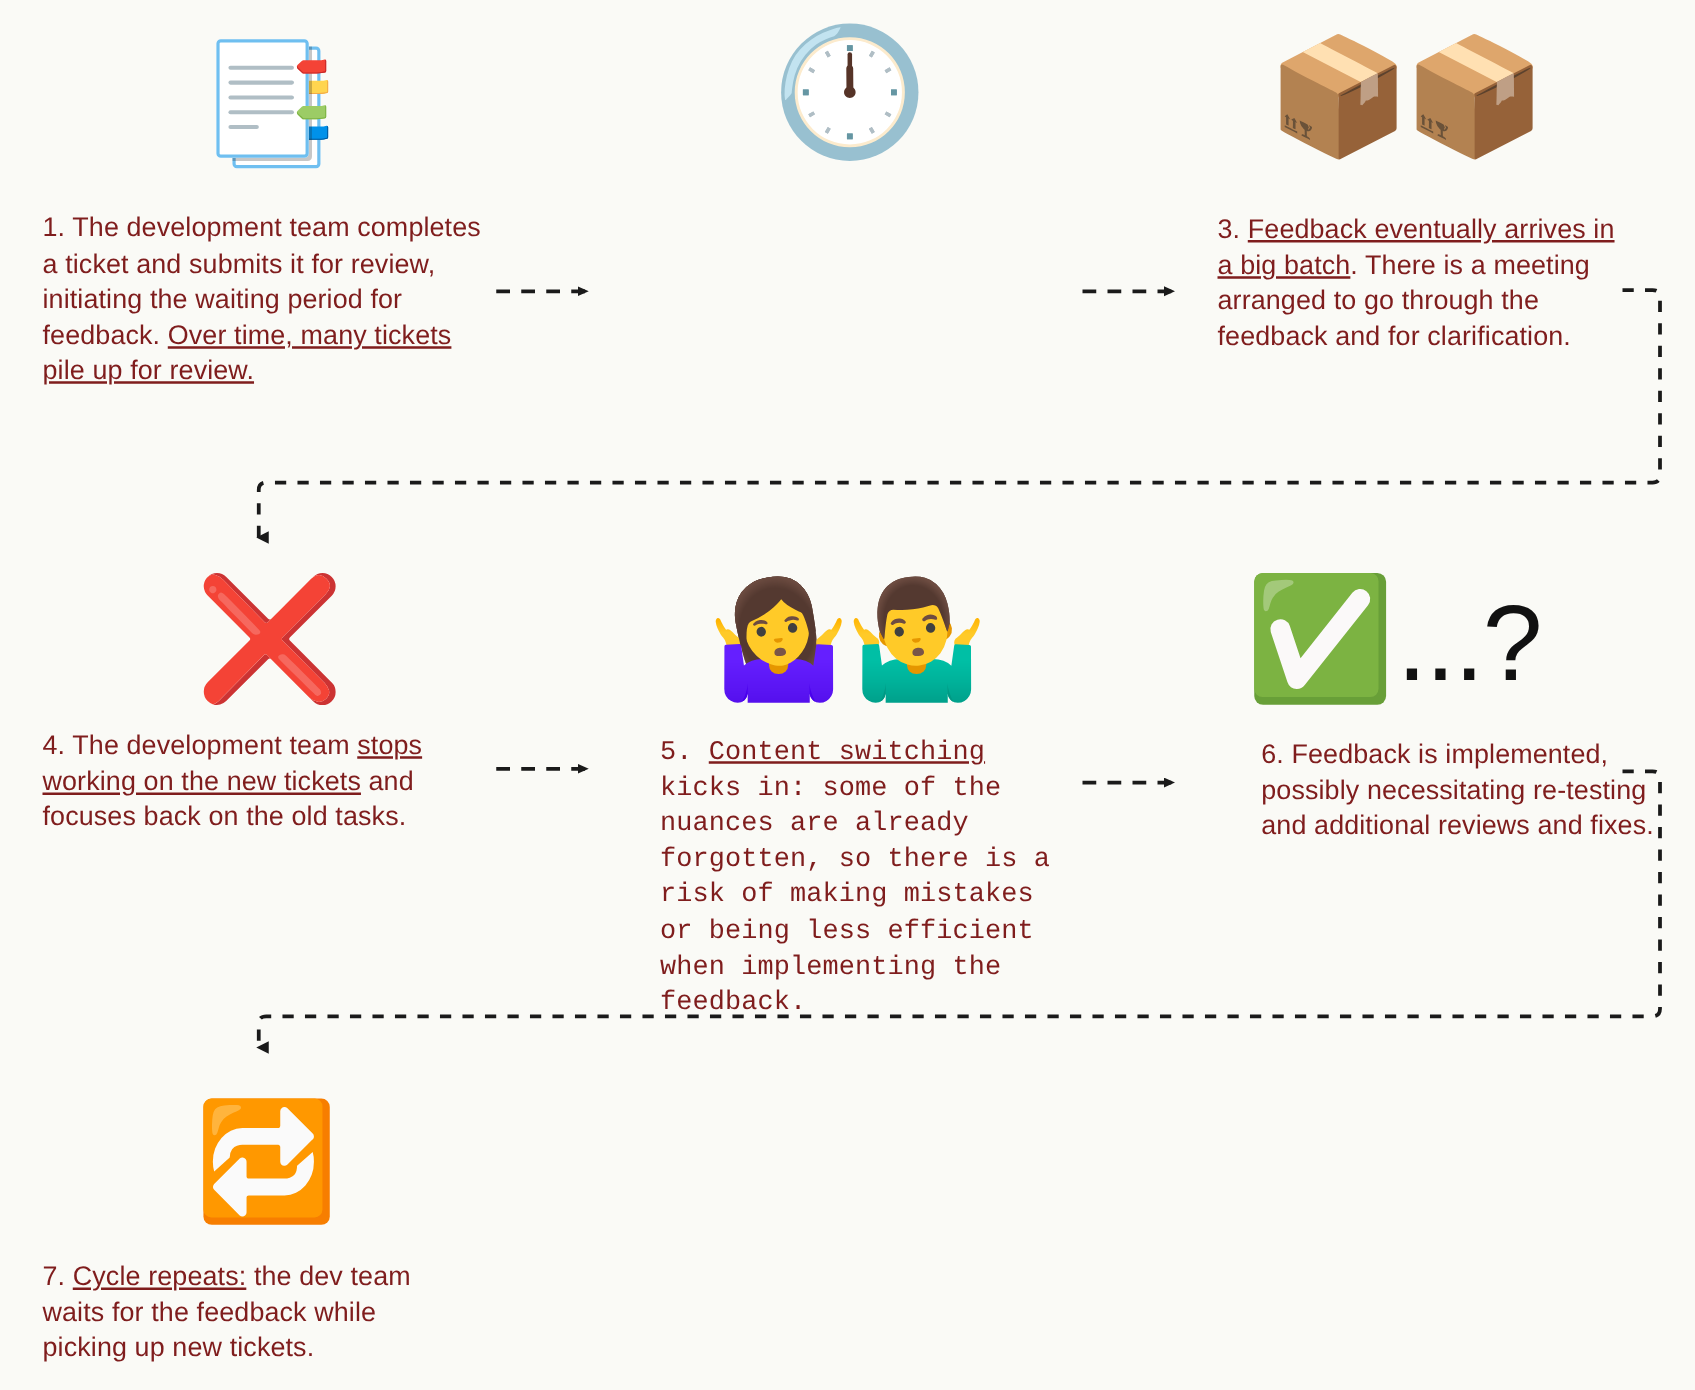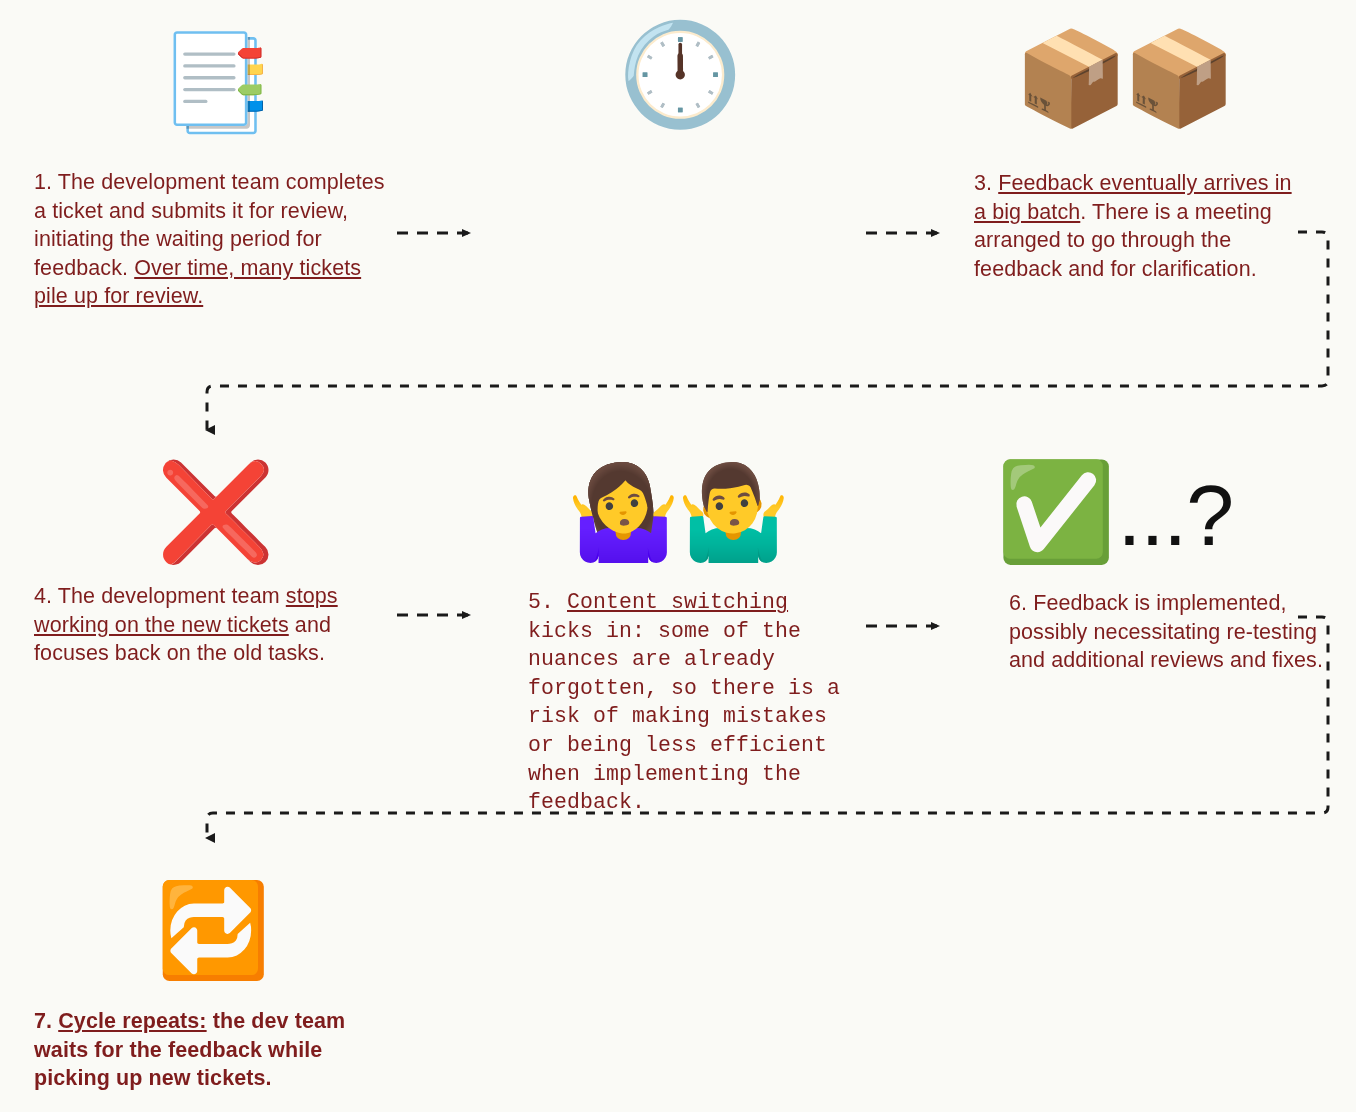--- a/index.html
+++ b/index.html
@@ -128,15 +128,15 @@
 
   <div class="icon-row" style="left:996px; top:452px; height:108px;">
     <span class="emoji" style="font-size:96px;">✅</span>
     <span class="qmark" style="margin-left:2px; margin-bottom:2px;">...?</span>
   </div>
   <div class="step-text" style="left:970px; top:589px; width:330px;margin-left:39px;">6. Feedback is implemented, possibly necessitating re-testing and additional reviews and fixes.</div>
 
   <div class="icon-row" style="left:156px; top:872px; height:104px;">
     <span class="emoji" style="font-size:92px;">🔁</span>
   </div>
-  <div class="step-text" style="left:34px; top:1007px; width:320px;font-weight:bold;">7. <u>Cycle repeats:</u> the dev team waits for the feedback while picking up new tickets.</div>
+  <div class="step-text" style="left:34px; top:1007px; width:320px;">7. <u>Cycle repeats:</u> the dev team waits for the feedback while picking up new tickets.</div>
 
 </div>
 
 </body></html>

